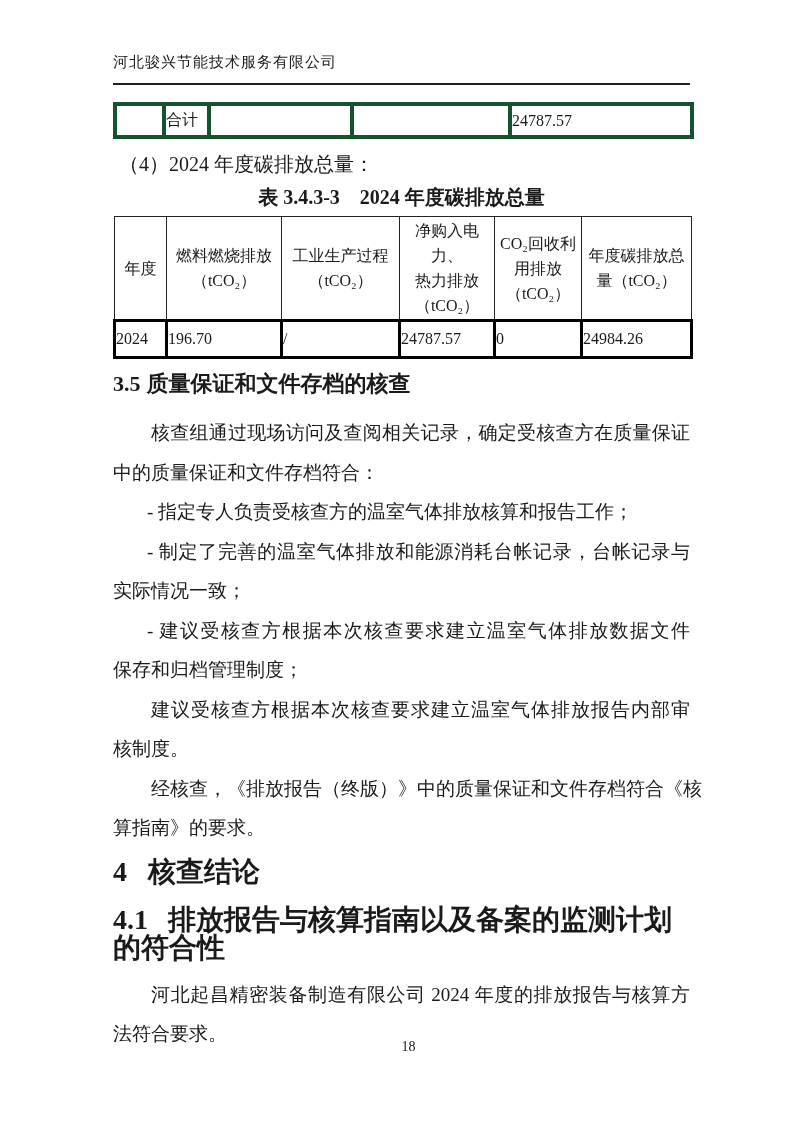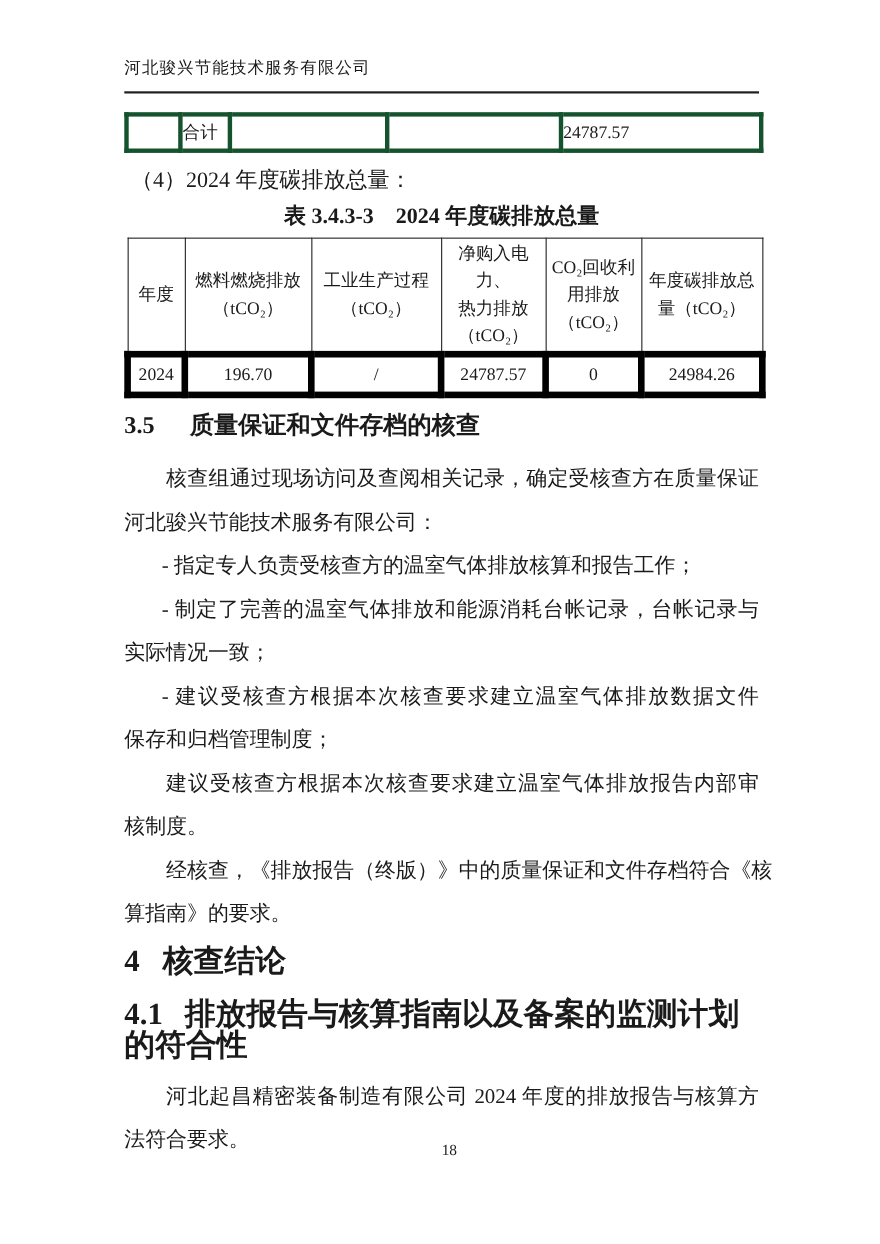--- a/index.html
+++ b/index.html
@@ -32,26 +32,26 @@
 
   
   table.etable {
     margin-top:5px; width:577px; border-collapse:collapse; table-layout:fixed;
   }
   table.etable th {
     border:1px solid #222; font-weight:normal; font-size:16px; line-height:25px;
     white-space:pre-line; text-align:center; vertical-align:middle; height:77px; padding:1px 0;
   }
   table.etable td {
-    border:6px solid #000000; font-size:16px; text-align:center; vertical-align:middle; height:37px;
+    border:3px solid #000000; font-size:16px; text-align:left; vertical-align:middle; height:37px;
   }
 
   
   .h35 { margin-top:10px; font-size:22px; line-height:29px; font-weight:bold; }
-  .h35 .ht { margin-left:32px; }
+  .h35 .ht { margin-left:6px; }
   .h4  { margin-top:8px;  font-size:28px; line-height:31px; font-weight:bold; }
   .h4 .ht { margin-left:21px; }
   .h41 { margin-top:19px; font-size:28px; line-height:28px; font-weight:bold; }
   .h41 .ht { margin-left:20px; }
 
   
   .body-block { margin-top:15px; }
   .body-block.b41 { margin-top:13px; }
   .bl {
     height:39.5px; line-height:39.5px; font-size:19px; white-space:nowrap;
@@ -136,21 +136,21 @@
         </tr>
       </tbody>
     </table>
 
     <div class="h35">
       <span>3.5</span><span class="ht">质量保证和文件存档的核查</span>
     </div>
 
     <div class="body-block">
       <div class="bl ind st">核查组通过现场访问及查阅相关记录，确定受核查方在质量保证</div>
-      <div class="bl">河北骏兴节能技术服务有限公司：</div>
+      <div class="bl">中的质量保证和文件存档符合：</div>
       <div class="bl bind">- 指定专人负责受核查方的温室气体排放核算和报告工作；</div>
       <div class="bl bind st">- 制定了完善的温室气体排放和能源消耗台帐记录，台帐记录与</div>
       <div class="bl">实际情况一致；</div>
       <div class="bl bind st">- 建议受核查方根据本次核查要求建立温室气体排放数据文件</div>
       <div class="bl">保存和归档管理制度；</div>
       <div class="bl ind st">建议受核查方根据本次核查要求建立温室气体排放报告内部审</div>
       <div class="bl">核制度。</div>
       <div class="bl ind st">经核查，《排放报告（终版）》中的质量保证和文件存档符合《核</div>
       <div class="bl">算指南》的要求。</div>
     </div>

